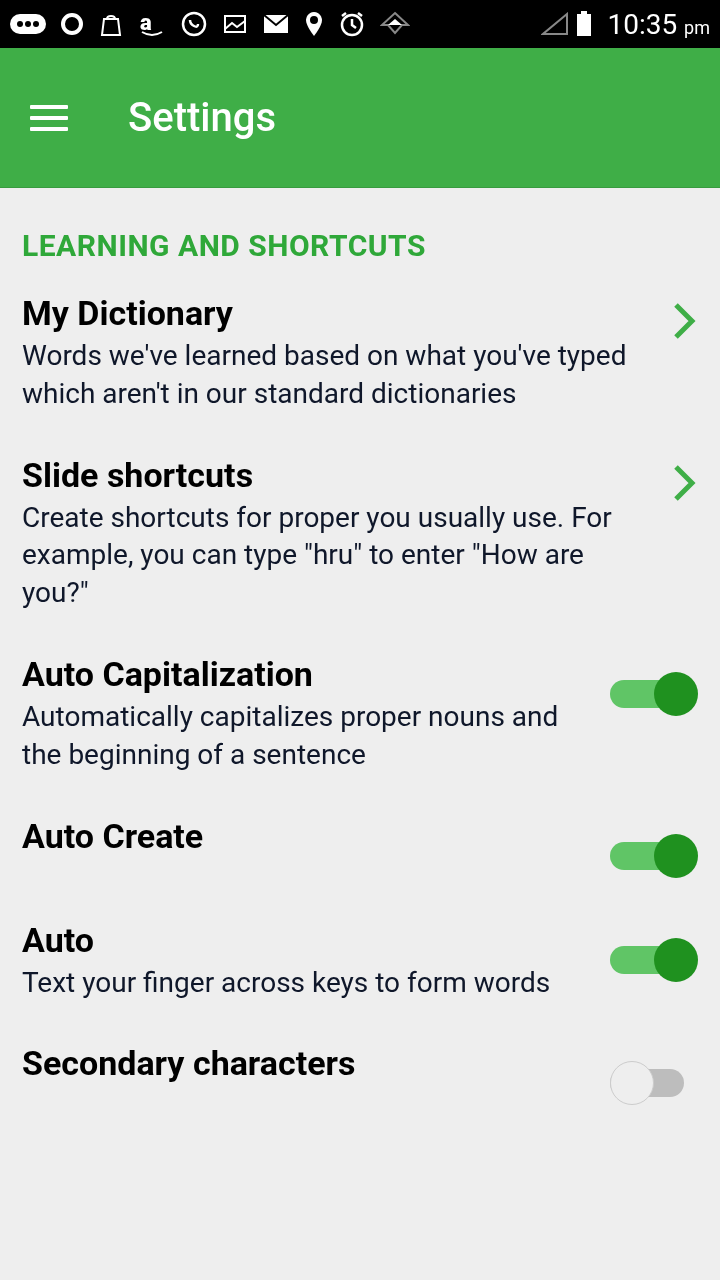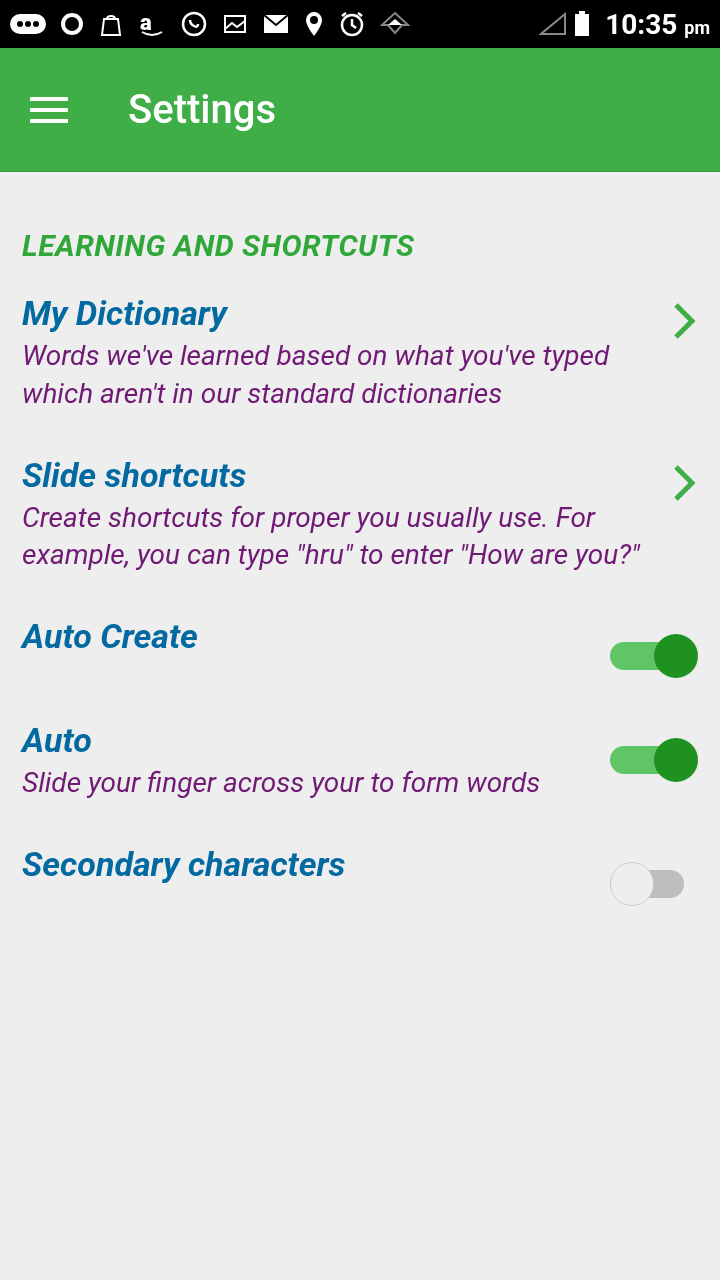--- a/index.html
+++ b/index.html
@@ -29,26 +29,26 @@
   .status-icons-left svg, .status-icons-right svg {
     fill: #fff;
   }
   .status-icons-right {
     display: flex;
     align-items: center;
     gap: 6px;
   }
   .status-time {
     font-size: 28px;
-    font-weight: 700;
+    font-weight: 400;
     margin-left: 8px;
   }
   .status-time .ampm { font-size: 18px; }
   .app-bar {
-    height: 124px;
+    height: 140px;
     background: #3fae47;
     display: flex;
     align-items: center;
     padding-left: 30px;
     gap: 60px;
     border-bottom: 1px solid #389b3f;
   }
   .hamburger {
     display: flex;
     flex-direction: column;
@@ -60,48 +60,47 @@
     height: 4px;
     background: #fff;
     border-radius: 1px;
   }
   .app-title {
     color: #fff;
     font-size: 40px;
     font-weight: 500;
   }
   .content {
-    padding: 32px 0 0 0;
-    font-style: italic;
+    padding: 16px 0 0 0;
   }
   .section-header {
     color: #2fa839;
     font-size: 30px;
     font-weight: 700;
     letter-spacing: 0.5px;
     padding: 24px 22px 12px 22px;
   }
   .setting-row {
     display: flex;
     align-items: flex-start;
     padding: 18px 22px 24px 22px;
     cursor: pointer;
   }
   .setting-text {
     flex: 1;
     padding-right: 14px;
   }
   .setting-title {
-    color: #0369a1;
+    color: #000000;
     font-size: 34px;
     font-weight: 700;
     margin-bottom: 4px;
   }
   .setting-desc {
-    color: #701a75;
+    color: #0f172a;
     font-size: 28px;
     line-height: 1.35;
     font-weight: 400;
   }
   .chevron {
     margin-top: 6px;
     flex-shrink: 0;
   }
   .chevron svg {
     stroke: #3fae47;
@@ -235,35 +234,45 @@
       <div class="setting-desc">Create shortcuts for proper you usually use. For example, you can type "hru" to enter "How are you?"</div>
     </div>
     <div class="chevron">
       <svg width="28" height="44" viewBox="0 0 28 44">
           <path d="M6 6 L22 22 L6 38"></path>
         </svg>
     </div>
   </div>
 
 
+  <div class="setting-row">
+    <div class="setting-text">
+      <div class="setting-title">Auto Capitalization</div>
+      <div class="setting-desc">Automatically capitalizes proper nouns and the beginning of a sentence</div>
+    </div>
+    <div class="toggle">
+      <div class="toggle-track"></div>
+        <div class="toggle-thumb"></div>
+    </div>
+  </div>
 
   <div class="setting-row">
     <div class="setting-text">
       <div class="setting-title">Auto Create</div>
     </div>
     <div class="toggle">
       <div class="toggle-track"></div>
         <div class="toggle-thumb"></div>
     </div>
   </div>
 
   <div class="setting-row">
     <div class="setting-text">
       <div class="setting-title">Auto</div>
-      <div class="setting-desc">Slide your finger across your to form words</div>
+      <div class="setting-desc">Text your finger across keys to form words</div>
     </div>
     <div class="toggle">
       <div class="toggle-track"></div>
         <div class="toggle-thumb"></div>
     </div>
   </div>
 
   <div class="setting-row">
     <div class="setting-text">
       <div class="setting-title">Secondary characters</div>

